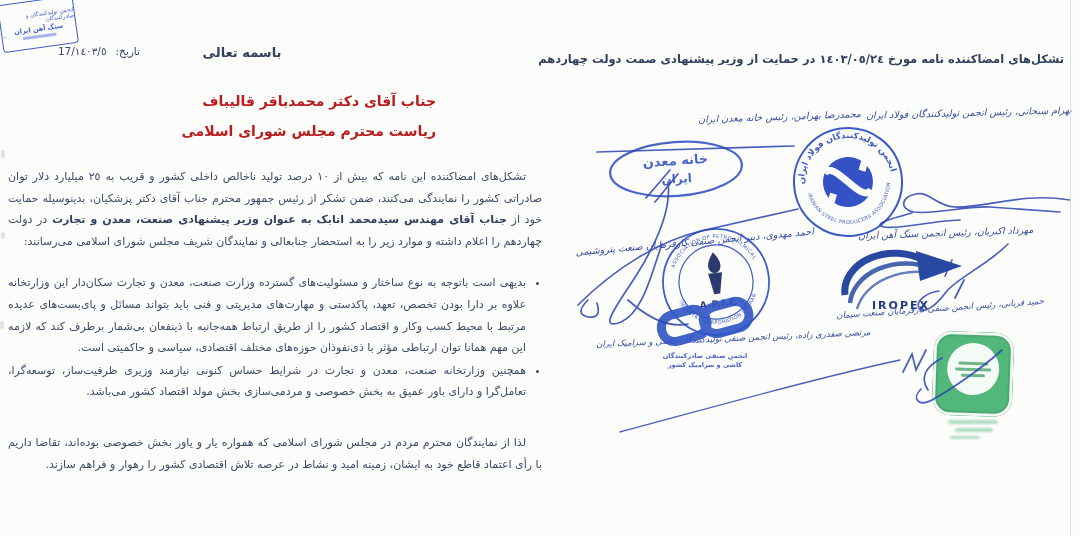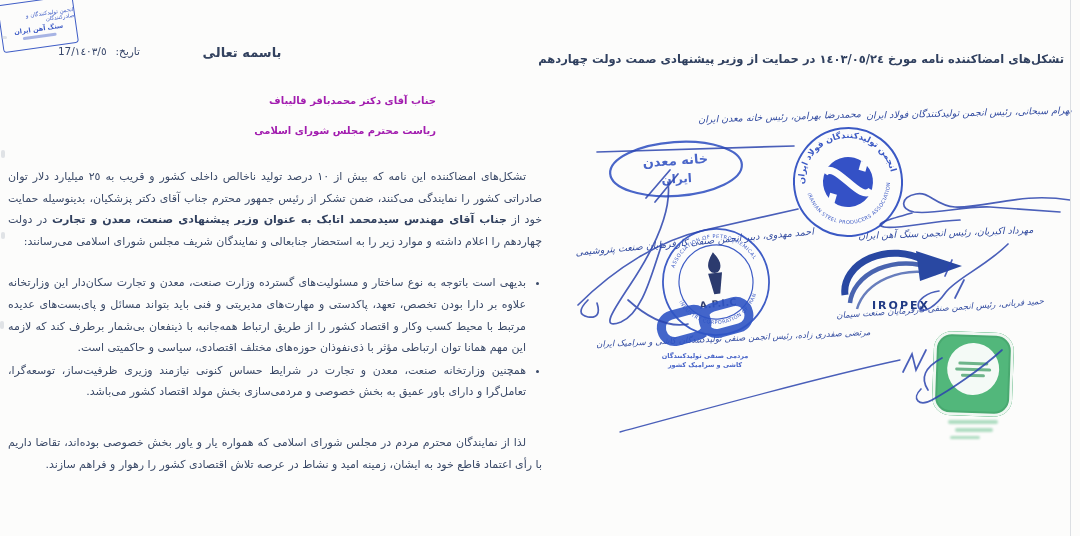--- a/index.html
+++ b/index.html
@@ -9,22 +9,22 @@
   }
   .abs{position:absolute;}
   
   .date-block{left:10px;top:45px;width:130px;direction:rtl;font-size:10.5px;color:#39486b;display:flex;gap:9px;}
   .besmele{left:186px;top:45px;width:112px;text-align:center;font-size:13px;font-weight:bold;color:#33425f;}
   .subject{top:52px;right:16px;width:474px;direction:rtl;white-space:nowrap;text-align:left;
            font-size:11.5px;font-weight:bold;color:#30405f;}
   
   .letter{left:8px;top:86px;width:534px;direction:rtl;font-size:11px;line-height:21.6px;
           text-align:justify;color:#3b4a68;}
-  .recipient{padding-right:106px;text-align:right;font-weight:bold;font-size:10px;
-             line-height:30px;color:#a21caf;}
+  .recipient{padding-right:106px;text-align:right;font-weight:bold;font-size:14px;
+             line-height:30px;color:#b91c1c;}
   .salutation{padding-right:40px;text-align:right;margin-top:3px;}
   .p1{margin-top:20px;text-indent:16px;}
   .p1 b{color:#31405e;}
   ul.bullets{margin:20px 0 0;padding:0 16px 0 0;list-style:disc;}
   ul.bullets li{margin-bottom:1px;}
   .emph{margin-top:24px;}
   .emph span{text-decoration:underline;text-underline-offset:5px;text-decoration-thickness:1px;}
   .closing{margin-top:29px;text-indent:16px;}
   
   .hand{position:absolute;direction:rtl;color:#27419b;font-size:9.5px;font-style:italic;
@@ -141,21 +141,21 @@
     <span class="l1">انجمن تولیدکنندگان و صادرکنندگان</span>
     <span class="l2">سنگ آهن ایران</span>
     <span class="bar"></span>
   </div>
 
   <svg class="stamp" style="left:645px;top:296px;opacity:.9;" width="124" height="58" viewBox="0 0 124 58">
     <rect x="16" y="16" width="46" height="27" rx="13" fill="none" stroke="#2f55c5" stroke-width="9" transform="rotate(-15 39 29)"></rect>
     <rect x="58" y="8" width="46" height="27" rx="13" fill="none" stroke="#2f55c5" stroke-width="9" transform="rotate(-15 81 21)"></rect>
   </svg>
   <div class="abs tile-label">
-    <div>مردمی صنفی تولیدکنندگان</div>
+    <div>انجمن صنفی صادرکنندگان</div>
     <div>کاشی و سرامیک کشور</div>
   </div>
 
   <div class="abs green-stamp">
     <div class="disc">
       <i style="width:30px"></i>
       <i style="width:36px"></i>
       <i style="width:24px"></i>
     </div>
   </div>

